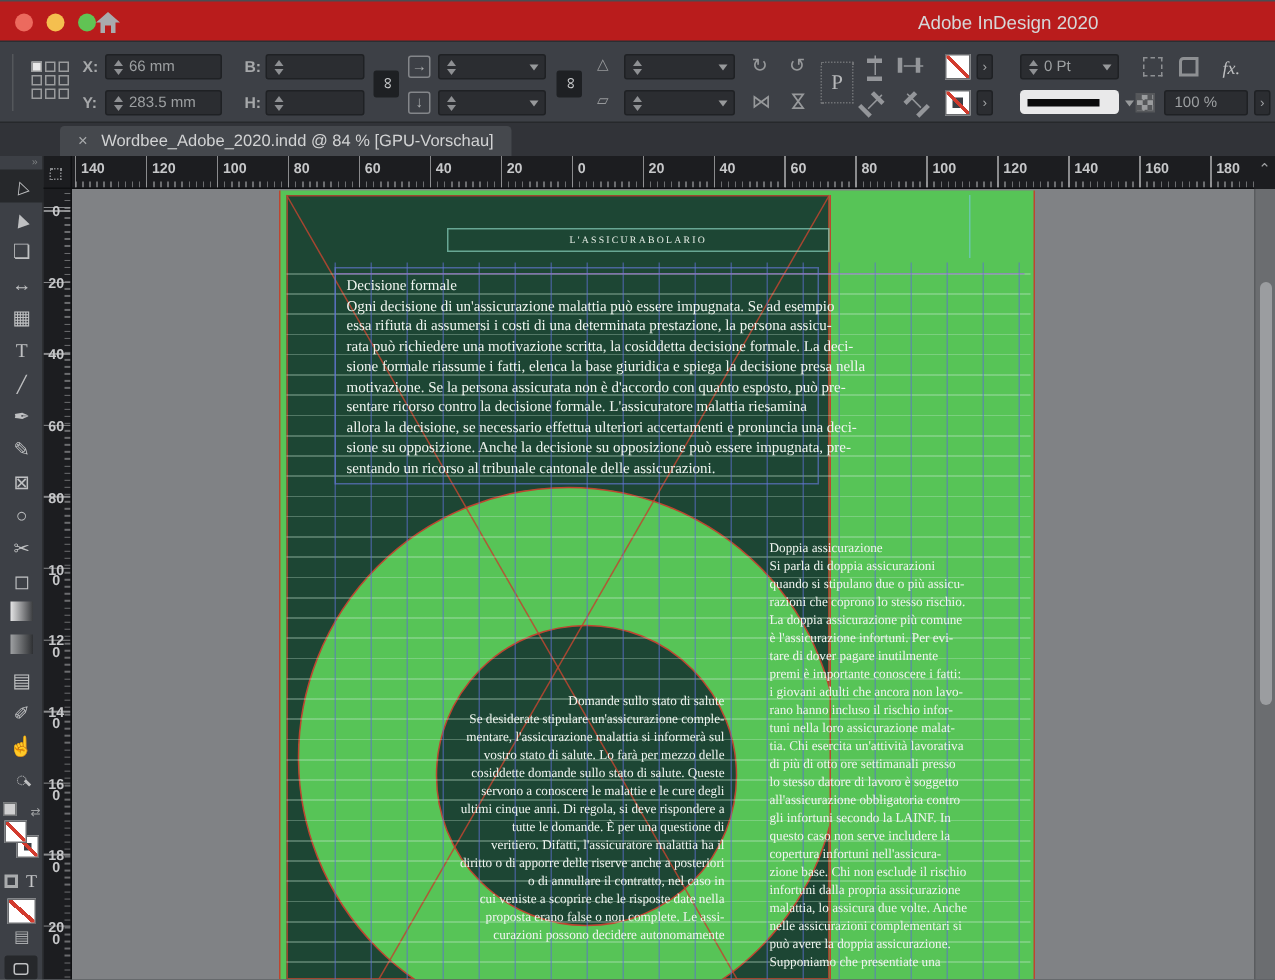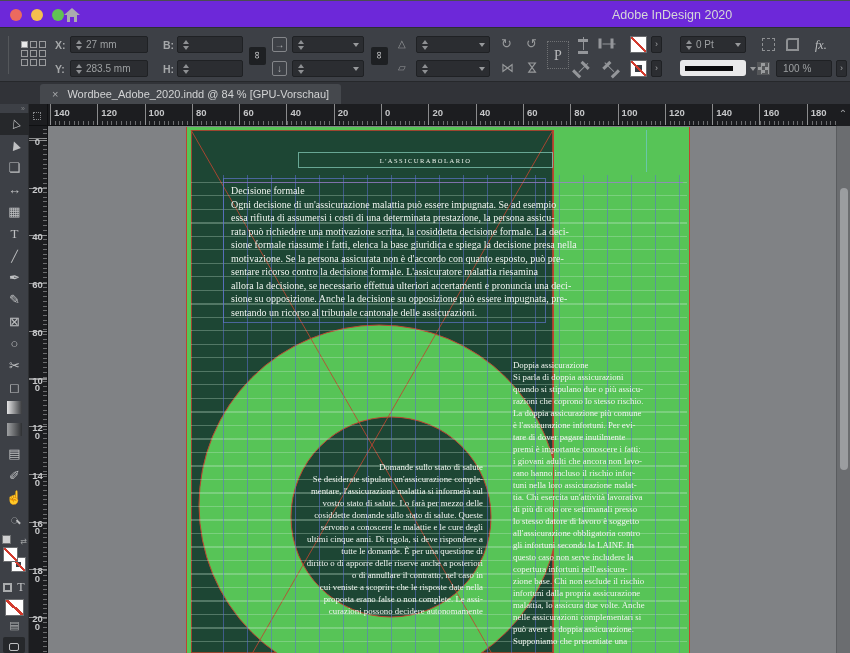--- a/index.html
+++ b/index.html
@@ -3,21 +3,21 @@
 <meta charset="utf-8">
 <style>
 :root{
   --page-green:#57C457; --dark-green:#1D4634; --guide-blue:#5C6FD0; --frame-red:#BE4530;
 }
 *{box-sizing:border-box;margin:0;padding:0}
 html,body{width:850px;height:653px}
 body{position:relative;overflow:hidden;background:#3D4046;font-family:"Liberation Sans",sans-serif;color:#C9CACB}
 
 
-.titlebar{position:absolute;left:0;top:0;width:850px;height:28px;background:#6d28d9;border-top:1px solid #4A4D52;border-bottom:1px solid #2C2E32}
+.titlebar{position:absolute;left:0;top:0;width:850px;height:28px;background:#b91c1c;border-top:1px solid #4A4D52;border-bottom:1px solid #2C2E32}
 .lights{position:absolute;left:10px;top:8px;display:flex;gap:9px}
 .light{width:12px;height:12px;border-radius:50%}
 .home{position:absolute;left:64px;top:7px}
 .tb-title{position:absolute;left:612px;top:7px;color:#D6D7D8;font-size:12.5px}
 
 
 .cpanel{position:absolute;left:0;top:28px;width:850px;height:54px;background:#3D4046;border-bottom:1px solid #26282B}
 .cl{position:absolute;color:#A6A8AA;font-size:10.5px;font-weight:bold}
 .fld{position:absolute;height:17px;background:#2B2D31;border:1px solid #1F2124;border-radius:2px;display:flex;align-items:center;color:#9DA0A2;font-size:10px}
 .stepper{width:9px;display:flex;flex-direction:column;align-items:center;gap:2px;margin:0 3px}
@@ -145,21 +145,21 @@
       <b></b>
       <b></b>
       <b></b>
   </div>
   <span class="cl" style="left:55px;top:11px" data-name="x-label">X:</span>
   <div class="fld" style="left:70px;top:8px;width:78px" data-name="x-position-field">
     <span class="stepper" data-name="x-stepper">
         <i class="up"></i>
         <i class="dn"></i>
       </span>
-    <span>27 mm</span>
+    <span>66 mm</span>
   </div>
   <span class="cl" style="left:55px;top:35px" data-name="y-label">Y:</span>
   <div class="fld" style="left:70px;top:32px;width:78px" data-name="y-position-field">
     <span class="stepper" data-name="y-stepper">
         <i class="up"></i>
         <i class="dn"></i>
       </span>
     <span>283.5 mm</span>
   </div>
   <span class="cl" style="left:163px;top:11px" data-name="width-label">B:</span>
@@ -406,20 +406,21 @@
     <div class="tblock b2" data-name="text-block-domande-salute">
 
     <div class="tline">Domande sullo stato di salute</div>
         <div class="tline">Se desiderate stipulare un'assicurazione comple-</div>
         <div class="tline">mentare, l'assicurazione malattia si informerà sul</div>
         <div class="tline">vostro stato di salute. Lo farà per mezzo delle</div>
         <div class="tline">cosiddette domande sullo stato di salute. Queste</div>
         <div class="tline">servono a conoscere le malattie e le cure degli</div>
         <div class="tline">ultimi cinque anni. Di regola, si deve rispondere a</div>
         <div class="tline">tutte le domande. È per una questione di</div>
+        <div class="tline">veritiero. Difatti, l'assicuratore malattia ha il</div>
         <div class="tline">diritto o di apporre delle riserve anche a posteriori</div>
         <div class="tline">o di annullare il contratto, nel caso in</div>
         <div class="tline">cui veniste a scoprire che le risposte date nella</div>
         <div class="tline">proposta erano false o non complete. Le assi-</div>
         <div class="tline">curazioni possono decidere autonomamente</div>
       </div>
     <div class="tblock b3" data-name="text-block-doppia-assicurazione">
 
     <div class="tline">Doppia assicurazione</div>
         <div class="tline">Si parla di doppia assicurazioni</div>

